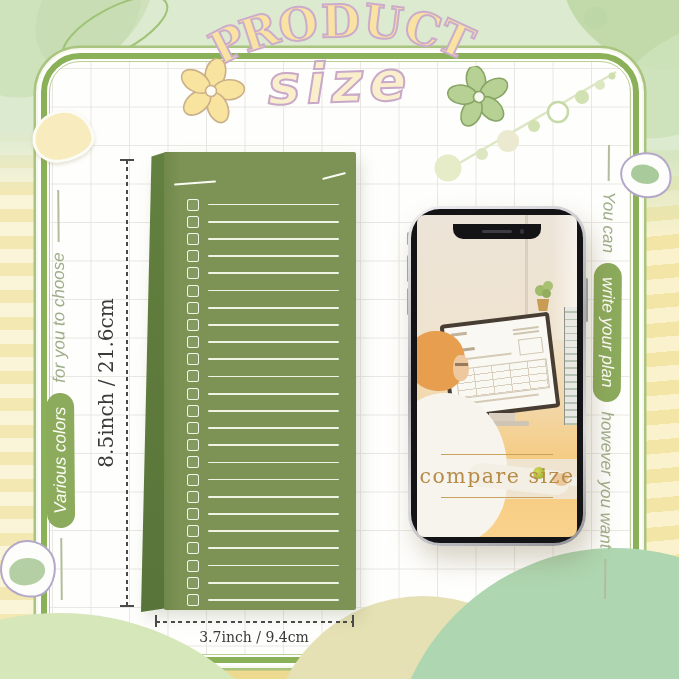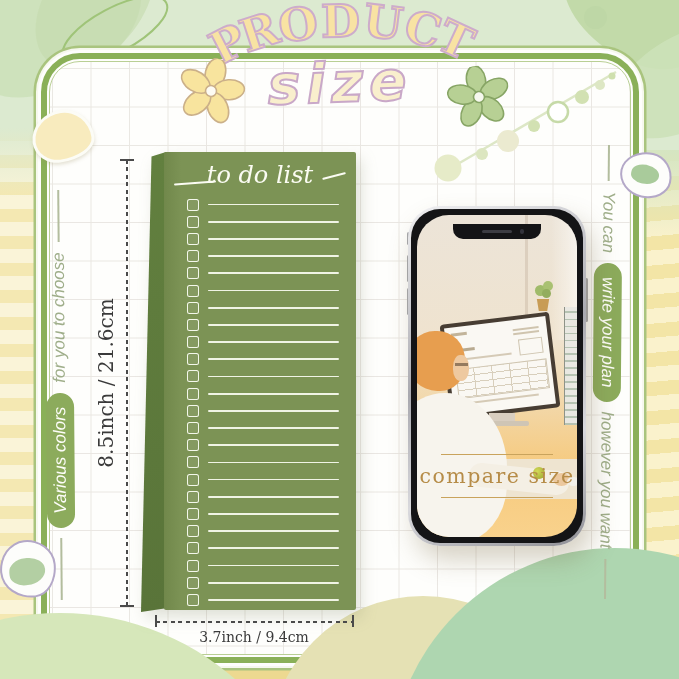--- a/index.html
+++ b/index.html
@@ -88,21 +88,21 @@
   .pill{background:#8cab5c;color:#fdfdf8;padding:4px 14px;border-radius:15px;font-style:italic;}
   .banner-left{left:-150px;top:378px;width:420px;height:34px;transform:rotate(-90.5deg);}
   .banner-right{left:407px;top:355px;width:400px;height:34px;transform:rotate(90.5deg);}
 
   
   .phone{position:absolute;left:408px;top:206px;width:178px;height:340px;}
   .phone-outer{position:absolute;inset:0;border-radius:32px;padding:3px;box-sizing:border-box;
     background:linear-gradient(155deg,#f0f0f2,#a9a9af 45%,#d9d9dd 72%,#8e8e94);
     box-shadow:7px 14px 26px rgba(110,95,55,.28);}
   .phone-mid{position:absolute;inset:3px;border-radius:29px;background:#141416;}
-  .screen{position:absolute;inset:9px;border-radius:32px;overflow:hidden;
+  .screen{position:absolute;inset:9px;border-radius:8px;overflow:hidden;
     background:linear-gradient(180deg,#ece4d8 0%,#efe3cf 38%,#f2d8ab 58%,#f6ca7e 78%,#f9d28c 100%);}
   .sbtn{position:absolute;width:3px;background:#a8a9ad;border-radius:2px;}
   .notch{position:absolute;left:50%;top:9px;transform:translateX(-50%);width:88px;height:15px;
     background:#141416;border-radius:0 0 10px 10px;z-index:5;}
   .speaker{position:absolute;left:50%;top:5.5px;transform:translateX(-50%);width:30px;height:3.5px;
     background:#3c3c42;border-radius:2px;}
   .cam{position:absolute;right:17px;top:5px;width:4.5px;height:4.5px;border-radius:50%;background:#33333c;}
   .ph{position:absolute;}  
   .caption-wrap{position:absolute;left:0;right:0;bottom:30px;text-align:center;z-index:4;}
   .cap-rule{width:112px;height:1px;background:#c9a35c;margin:9px auto;}
@@ -185,21 +185,20 @@
       <ellipse cx="0" cy="-17" rx="9.5" ry="14.5" transform="rotate(144)"></ellipse>
       <ellipse cx="0" cy="-17" rx="9.5" ry="14.5" transform="rotate(216)"></ellipse>
       <ellipse cx="0" cy="-17" rx="9.5" ry="14.5" transform="rotate(288)"></ellipse>
       <circle cx="0" cy="0" r="5.5" fill="#f6f8ee"></circle>
     </g>
   </svg>
 
   <div class="notepad">
     <div class="pad-side"></div>
     <div class="pad-front">
-      <div class="pad-header">to do list</div>
       <div class="pad-flourish fl-a"></div>
       <div class="pad-flourish fl-b"></div>
       <div class="rows">
           <div class="todo-row">
             <span class="cb"></span>
             <span class="rule"></span>
           </div>
           <div class="todo-row">
             <span class="cb"></span>
             <span class="rule"></span>

